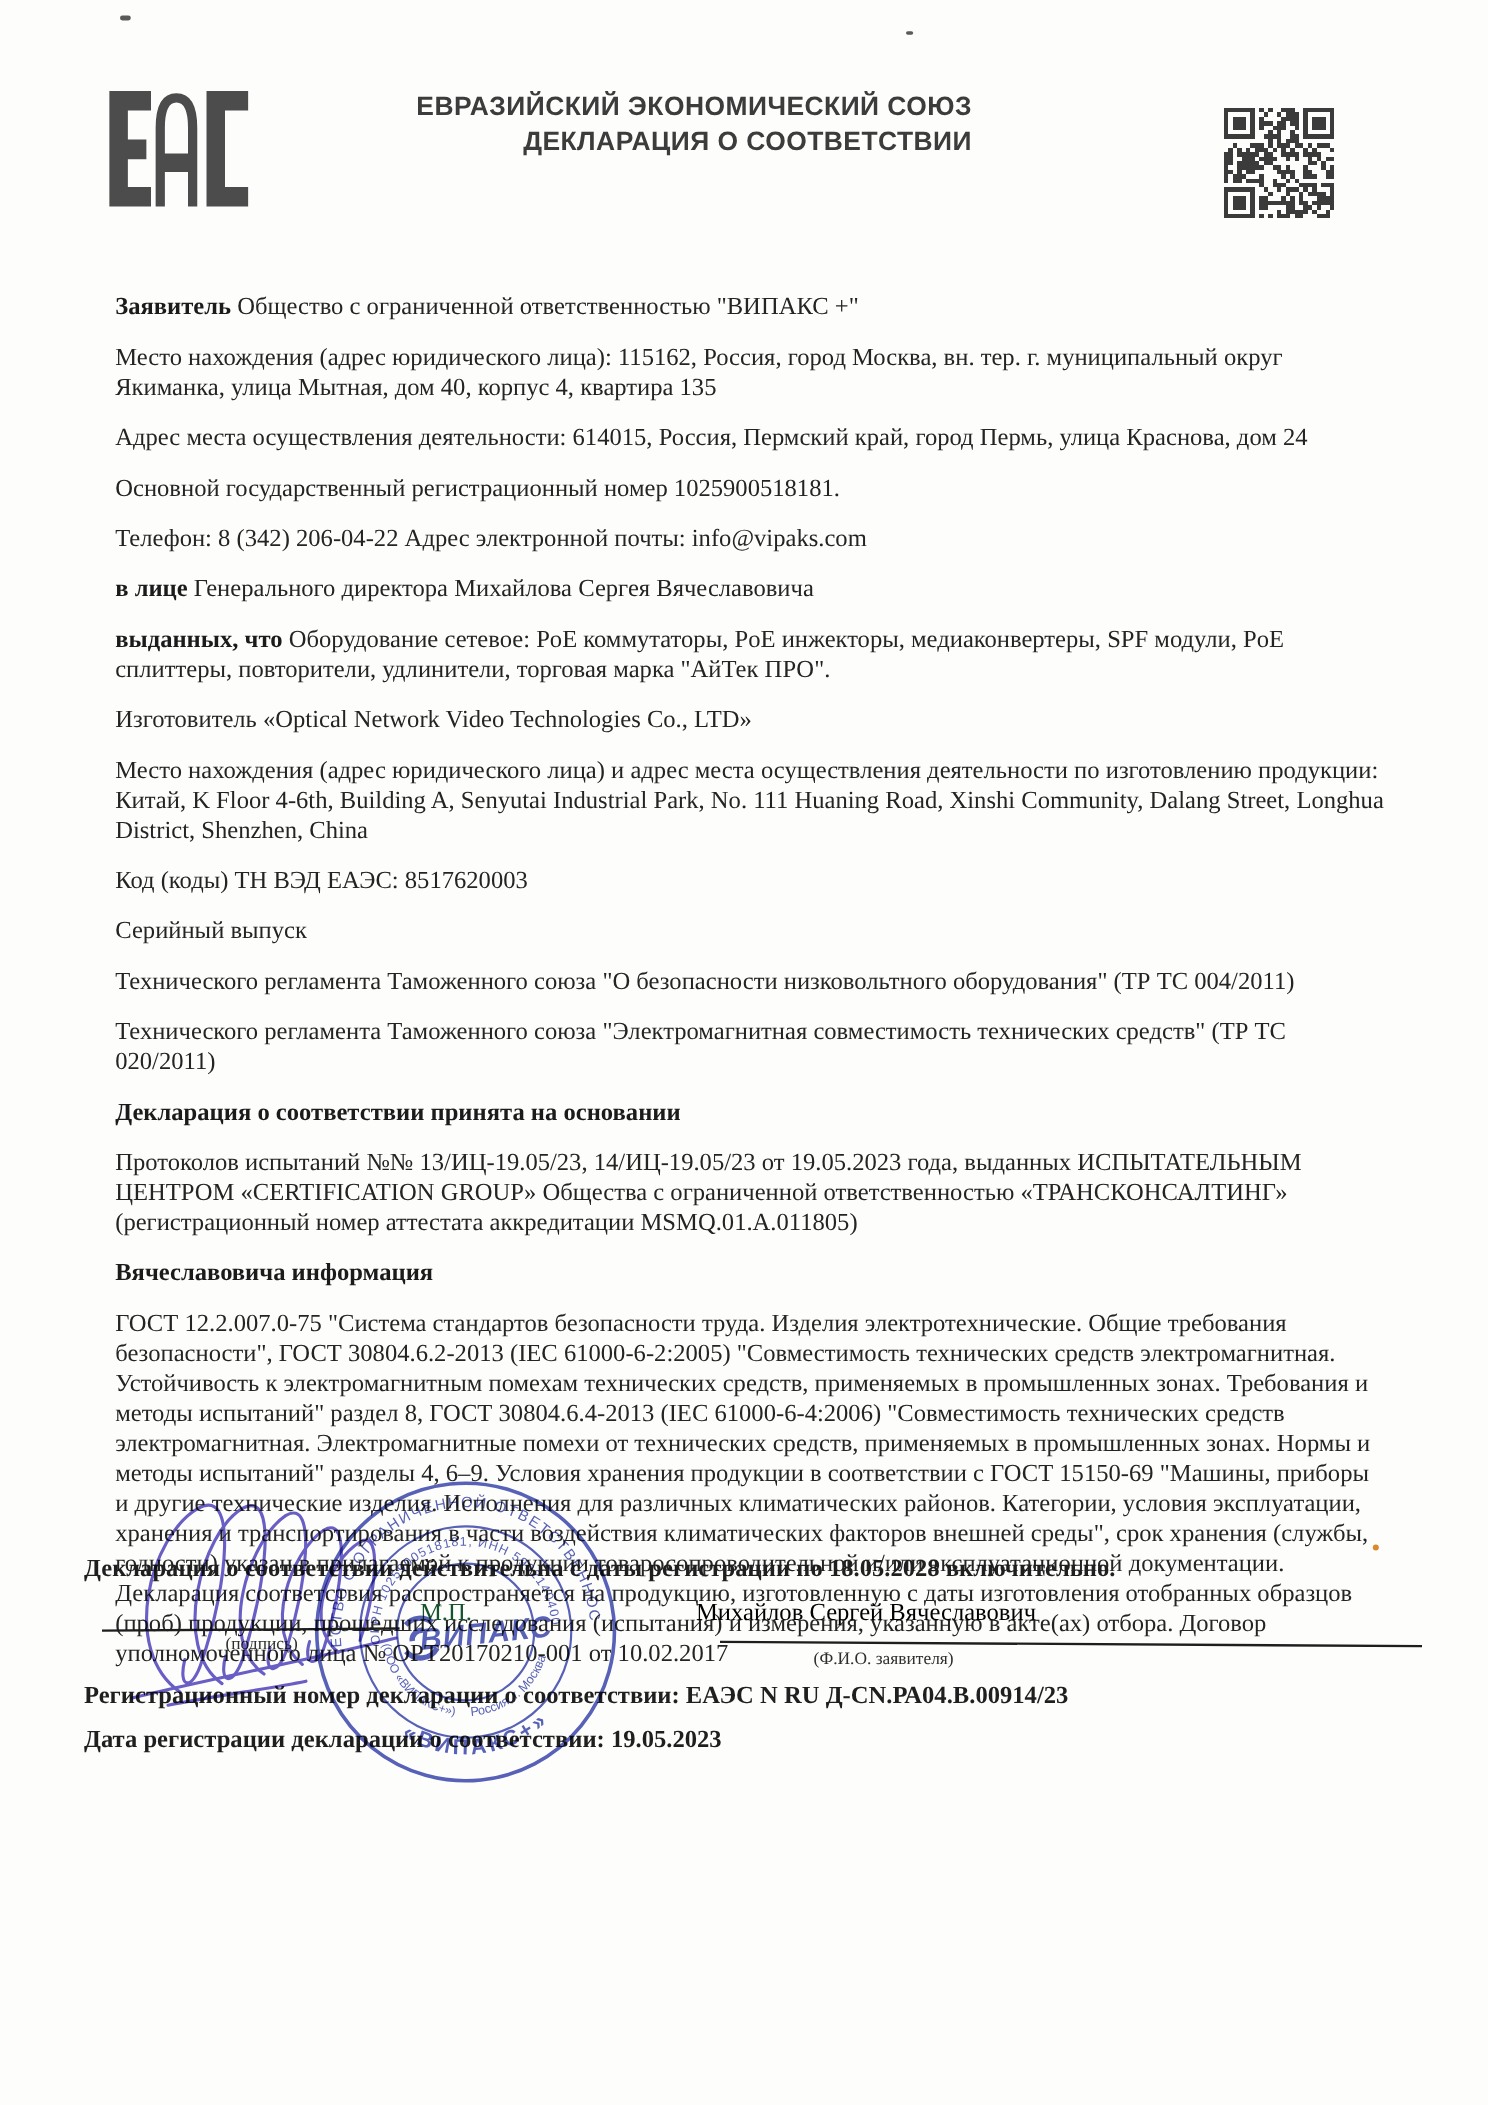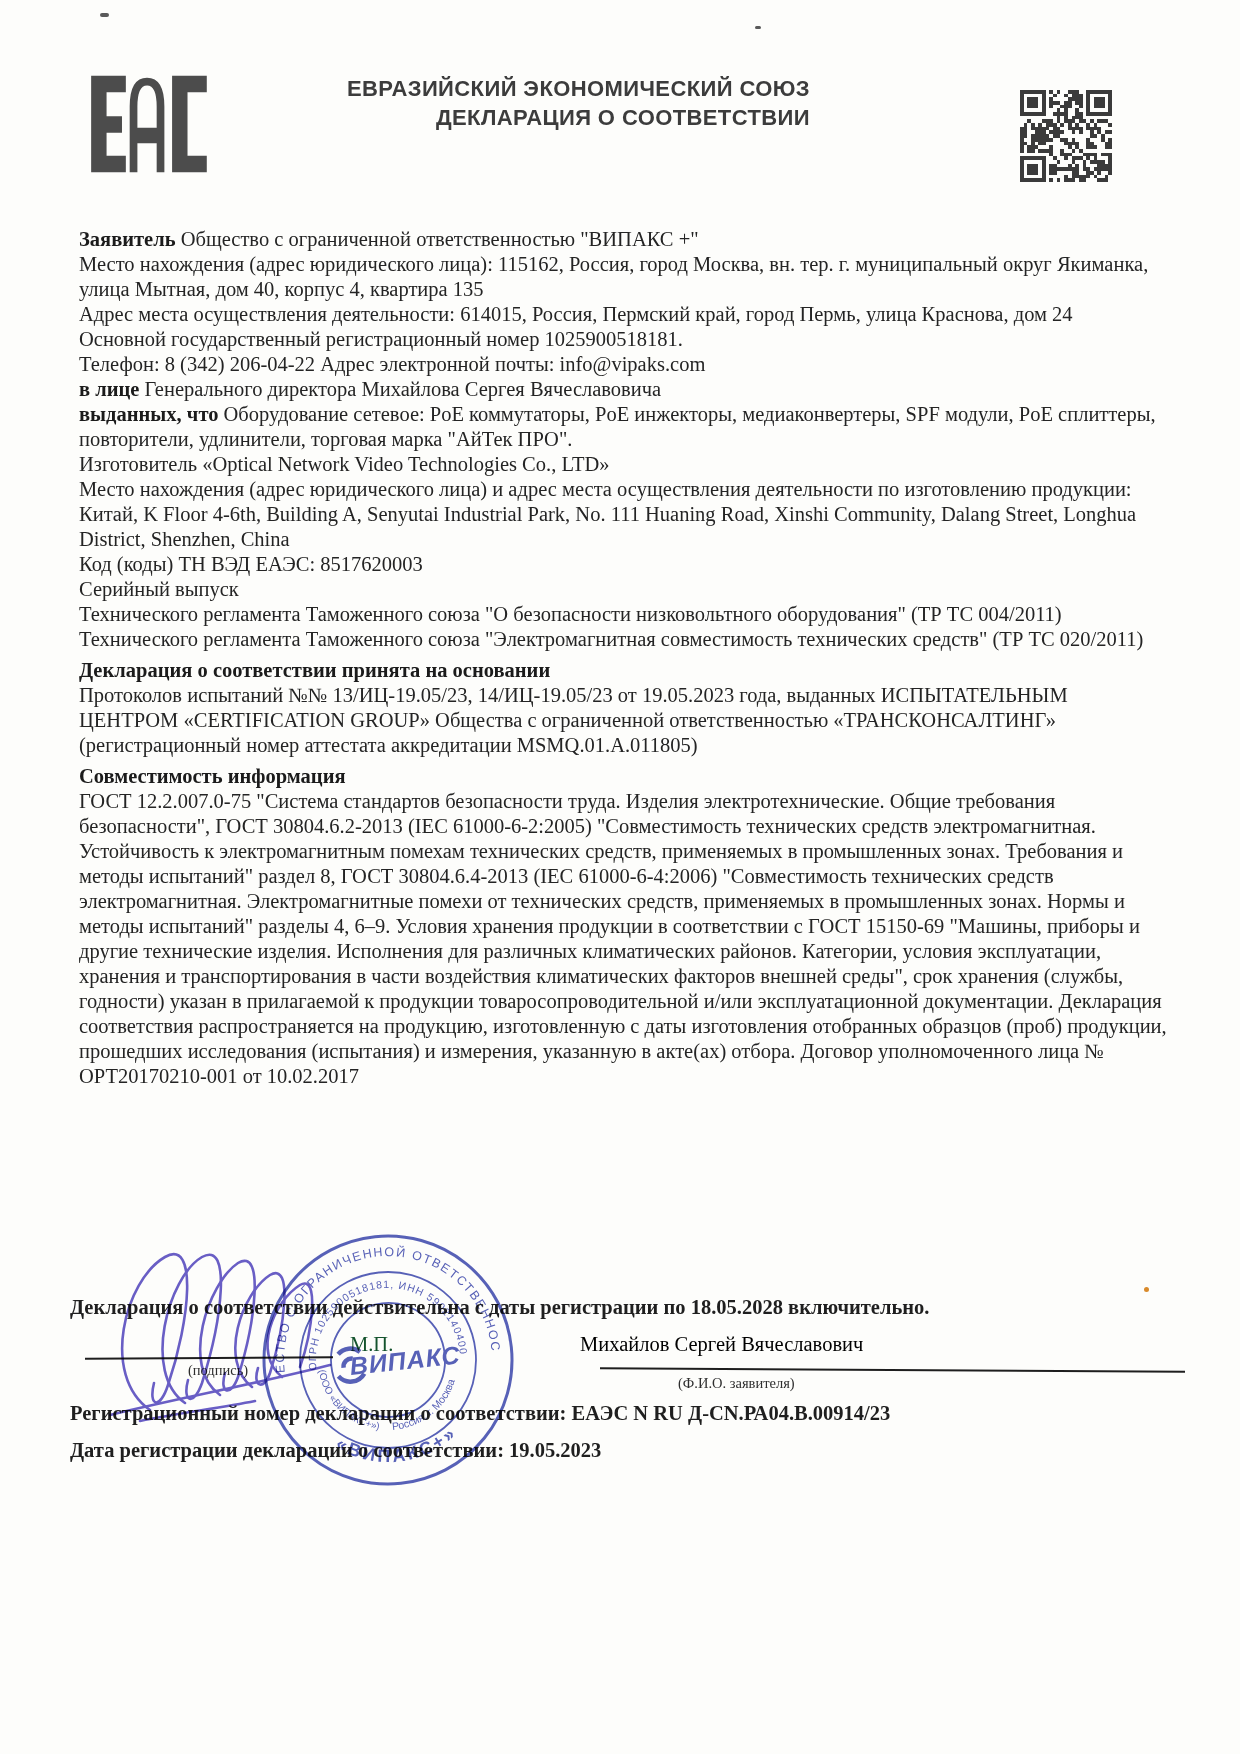--- a/index.html
+++ b/index.html
@@ -11,21 +11,21 @@
   }
   
   .eac-logo{position:absolute;left:85px;top:70px;width:126px;height:106px;}
   .title{position:absolute;left:230px;top:74px;width:580px;text-align:right;
     font-family:"Liberation Sans","DejaVu Sans",sans-serif;
     font-weight:bold;font-size:22px;line-height:29px;color:#3c3c3c;letter-spacing:.4px;}
   .qr{position:absolute;left:1020px;top:90px;width:92px;height:92px;}
   
   .content{position:absolute;left:79px;top:227px;width:1092px;
     font-size:20.5px;line-height:25px;color:#242424;}
-  .content p{margin:0;}
+  .content p{margin:17px;}
   .content p.hdr{margin-top:6px;}
   .content b{color:#1b1b1b;}
   
   .abs{position:absolute;}
   .validity{left:70px;top:1296px;width:1100px;font-weight:bold;font-size:20.5px;color:#1f1f1f;}
   .mp{left:350px;top:1333px;font-size:20.5px;color:#14532d;}
   .name{left:580px;top:1333px;font-size:20.5px;color:#000000;}
   .sig-line{left:85px;top:1357px;width:248px;border-bottom:2px solid #1e1e1e;height:0;transform:rotate(-.4deg);}
   .sig-cap{left:158px;top:1362px;width:120px;text-align:center;font-size:14.5px;color:#2e2e2e;}
   .fio-line{left:600px;top:1369px;width:585px;border-bottom:2px solid #1e1e1e;height:0;transform:rotate(.35deg);}
@@ -315,21 +315,21 @@
     <p><b>в лице</b> Генерального директора Михайлова Сергея Вячеславовича</p>
     <p><b>выданных, что</b> Оборудование сетевое: PoE коммутаторы, PoE инжекторы, медиаконвертеры, SPF модули, PoE сплиттеры, повторители, удлинители, торговая марка "АйТек ПРО".</p>
     <p>Изготовитель «Optical Network Video Technologies Co., LTD»</p>
     <p>Место нахождения (адрес юридического лица) и адрес места осуществления деятельности по изготовлению продукции: Китай, K Floor 4-6th, Building A, Senyutai Industrial Park, No. 111 Huaning Road, Xinshi Community, Dalang Street, Longhua District, Shenzhen, China</p>
     <p>Код (коды) ТН ВЭД ЕАЭС: 8517620003</p>
     <p>Серийный выпуск</p>
     <p>Технического регламента Таможенного союза "О безопасности низковольтного оборудования" (ТР ТС 004/2011)</p>
     <p>Технического регламента Таможенного союза "Электромагнитная совместимость технических средств" (ТР ТС 020/2011)</p>
     <p class="hdr"><b>Декларация о соответствии принята на основании</b></p>
     <p>Протоколов испытаний №№ 13/ИЦ-19.05/23, 14/ИЦ-19.05/23 от 19.05.2023 года, выданных ИСПЫТАТЕЛЬНЫМ ЦЕНТРОМ «CERTIFICATION GROUP» Общества с ограниченной ответственностью «ТРАНСКОНСАЛТИНГ» (регистрационный номер аттестата аккредитации MSMQ.01.А.011805)</p>
-    <p class="hdr"><b>Совместимость информация</b></p>
+    <p class="hdr"><b>Вячеславовича информация</b></p>
     <p>ГОСТ 12.2.007.0-75 "Система стандартов безопасности труда. Изделия электротехнические. Общие требования безопасности", ГОСТ 30804.6.2-2013 (IEC 61000-6-2:2005) "Совместимость технических средств электромагнитная. Устойчивость к электромагнитным помехам технических средств, применяемых в промышленных зонах. Требования и методы испытаний" раздел 8, ГОСТ 30804.6.4-2013 (IEC 61000-6-4:2006) "Совместимость технических средств электромагнитная. Электромагнитные помехи от технических средств, применяемых в промышленных зонах. Нормы и методы испытаний" разделы 4, 6–9. Условия хранения продукции в соответствии с ГОСТ 15150-69 "Машины, приборы и другие технические изделия. Исполнения для различных климатических районов. Категории, условия эксплуатации, хранения и транспортирования в части воздействия климатических факторов внешней среды", срок хранения (службы, годности) указан в прилагаемой к продукции товаросопроводительной и/или эксплуатационной документации. Декларация соответствия распространяется на продукцию, изготовленную с даты изготовления отобранных образцов (проб) продукции, прошедших исследования (испытания) и измерения, указанную в акте(ах) отбора. Договор уполномоченного лица № ОРТ20170210-001 от 10.02.2017</p>
   </div>
 
 <div class="abs validity">Декларация о соответствии действительна с даты регистрации по 18.05.2028 включительно.</div>
 <div class="abs mp">М.П.</div>
 <div class="abs name">Михайлов Сергей Вячеславович</div>
 <div class="abs sig-line"></div>
 <div class="abs sig-cap">(подпись)</div>
 <div class="abs fio-line"></div>
 <div class="abs fio-cap">(Ф.И.О. заявителя)</div>

